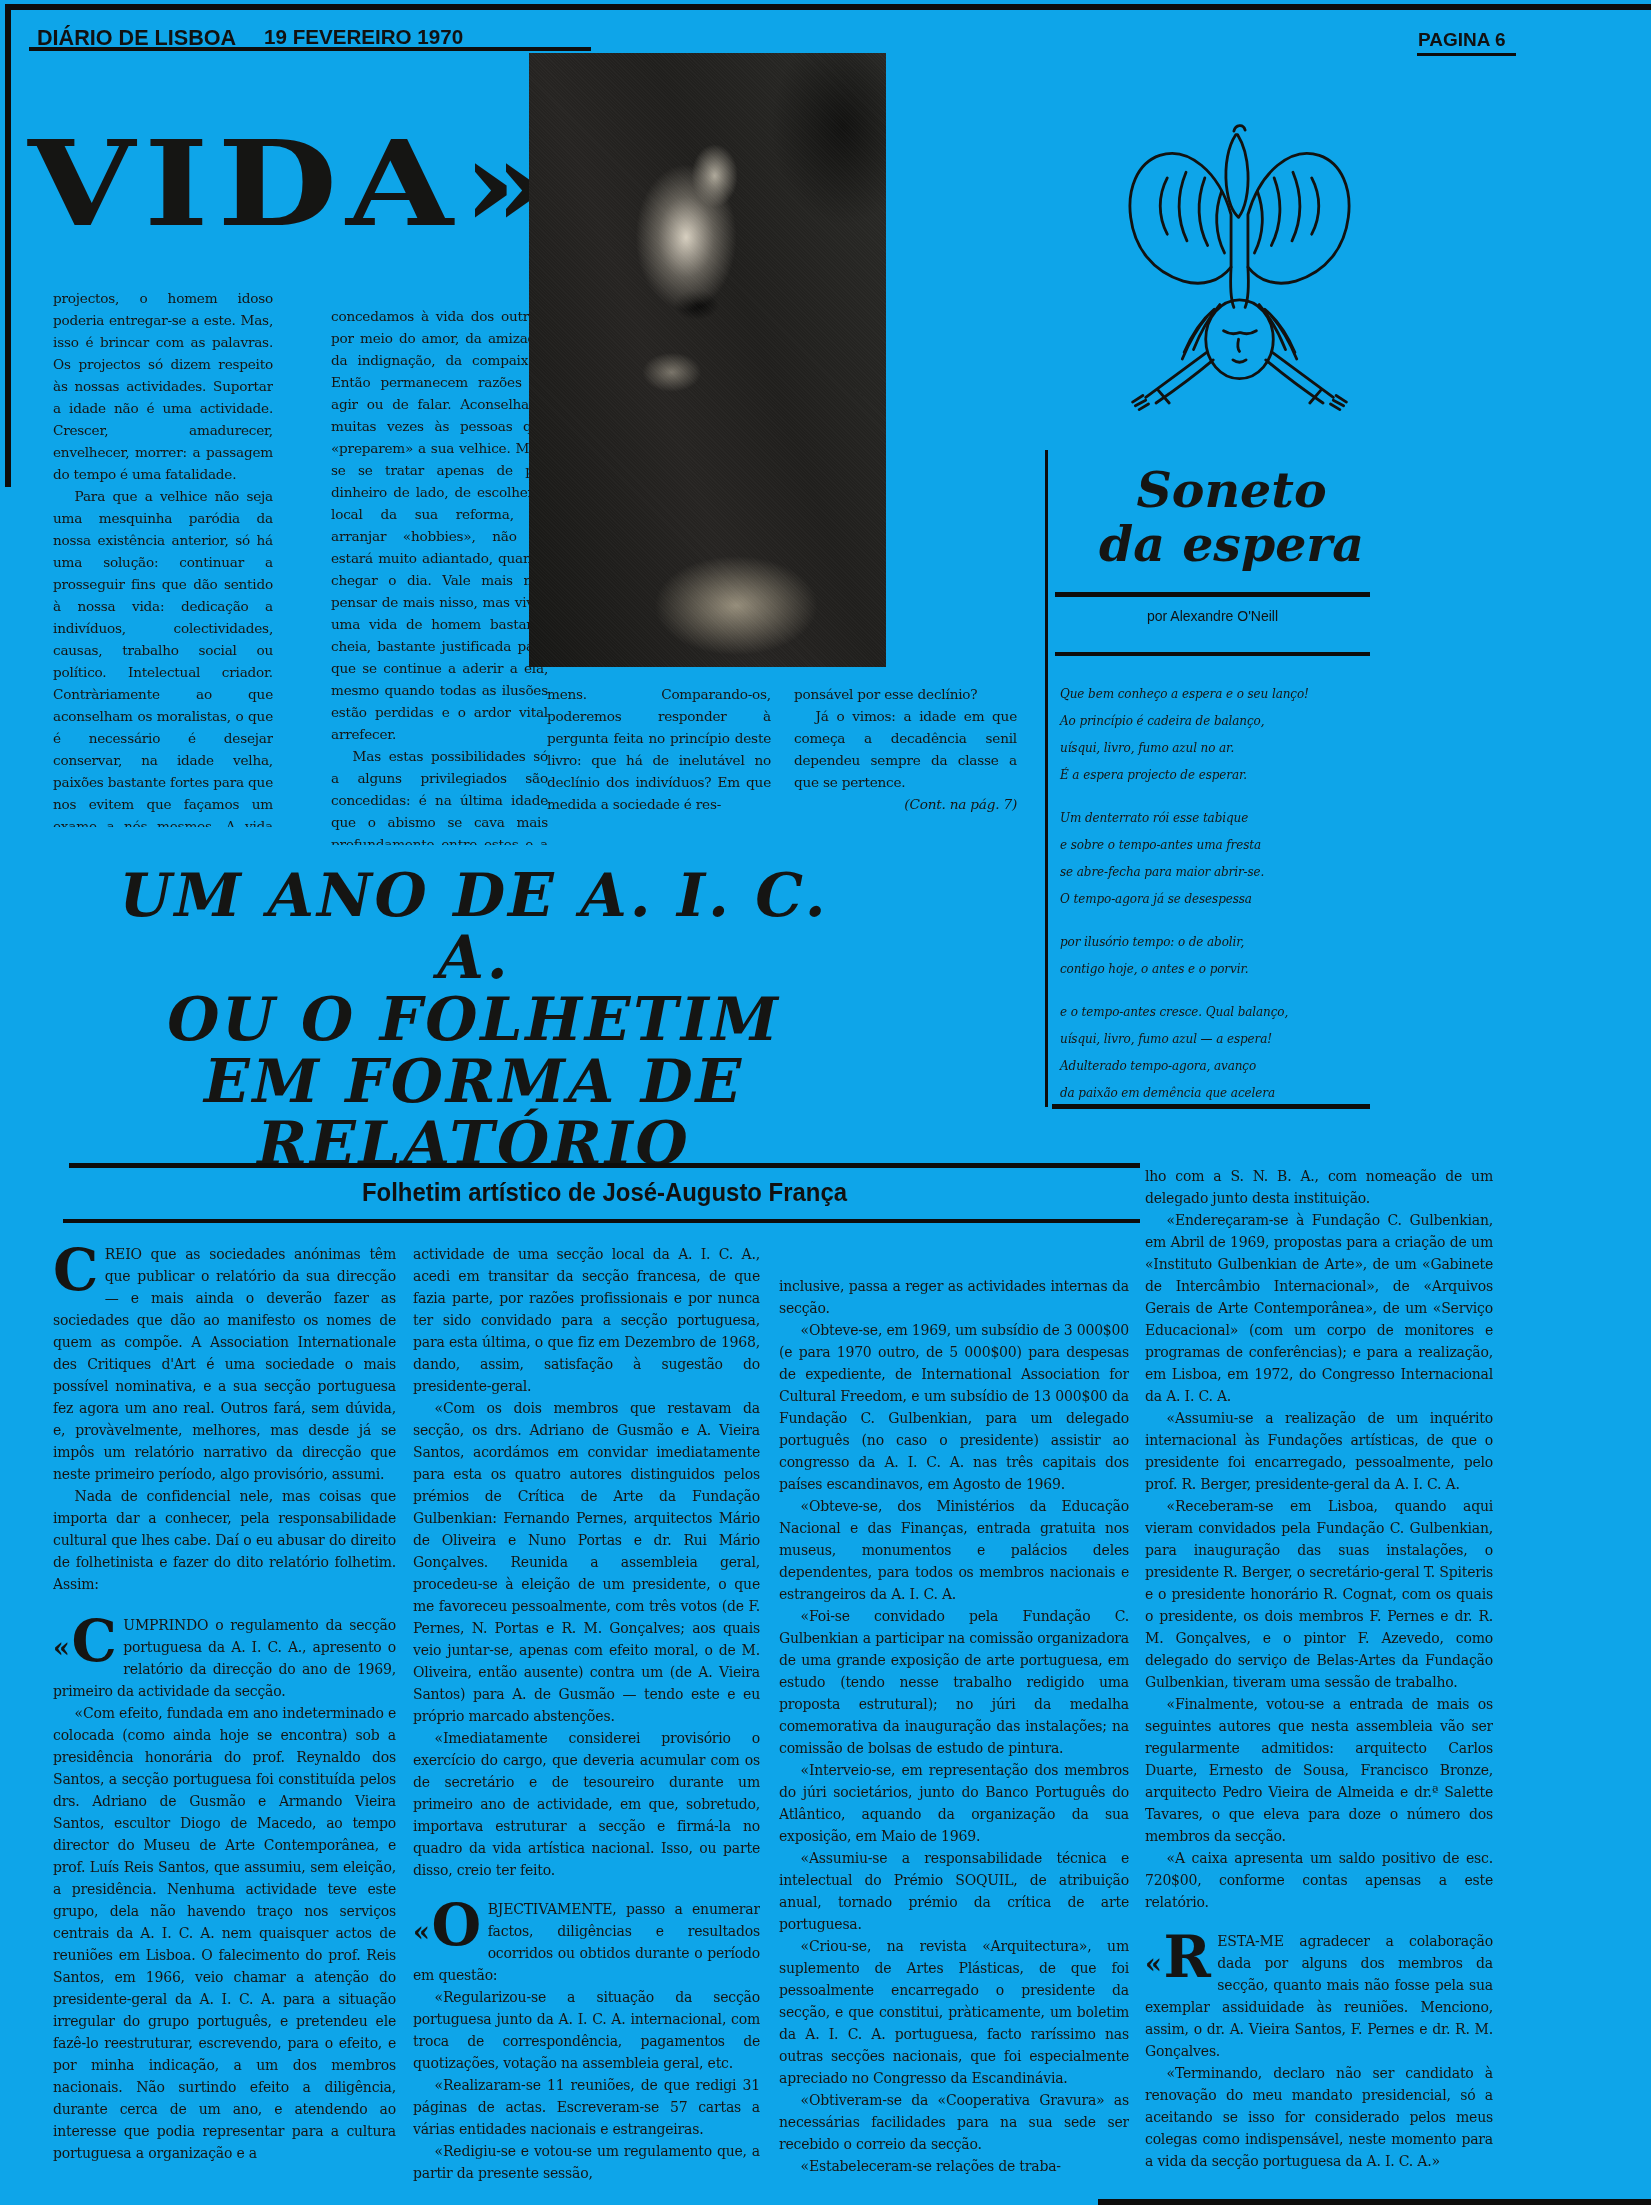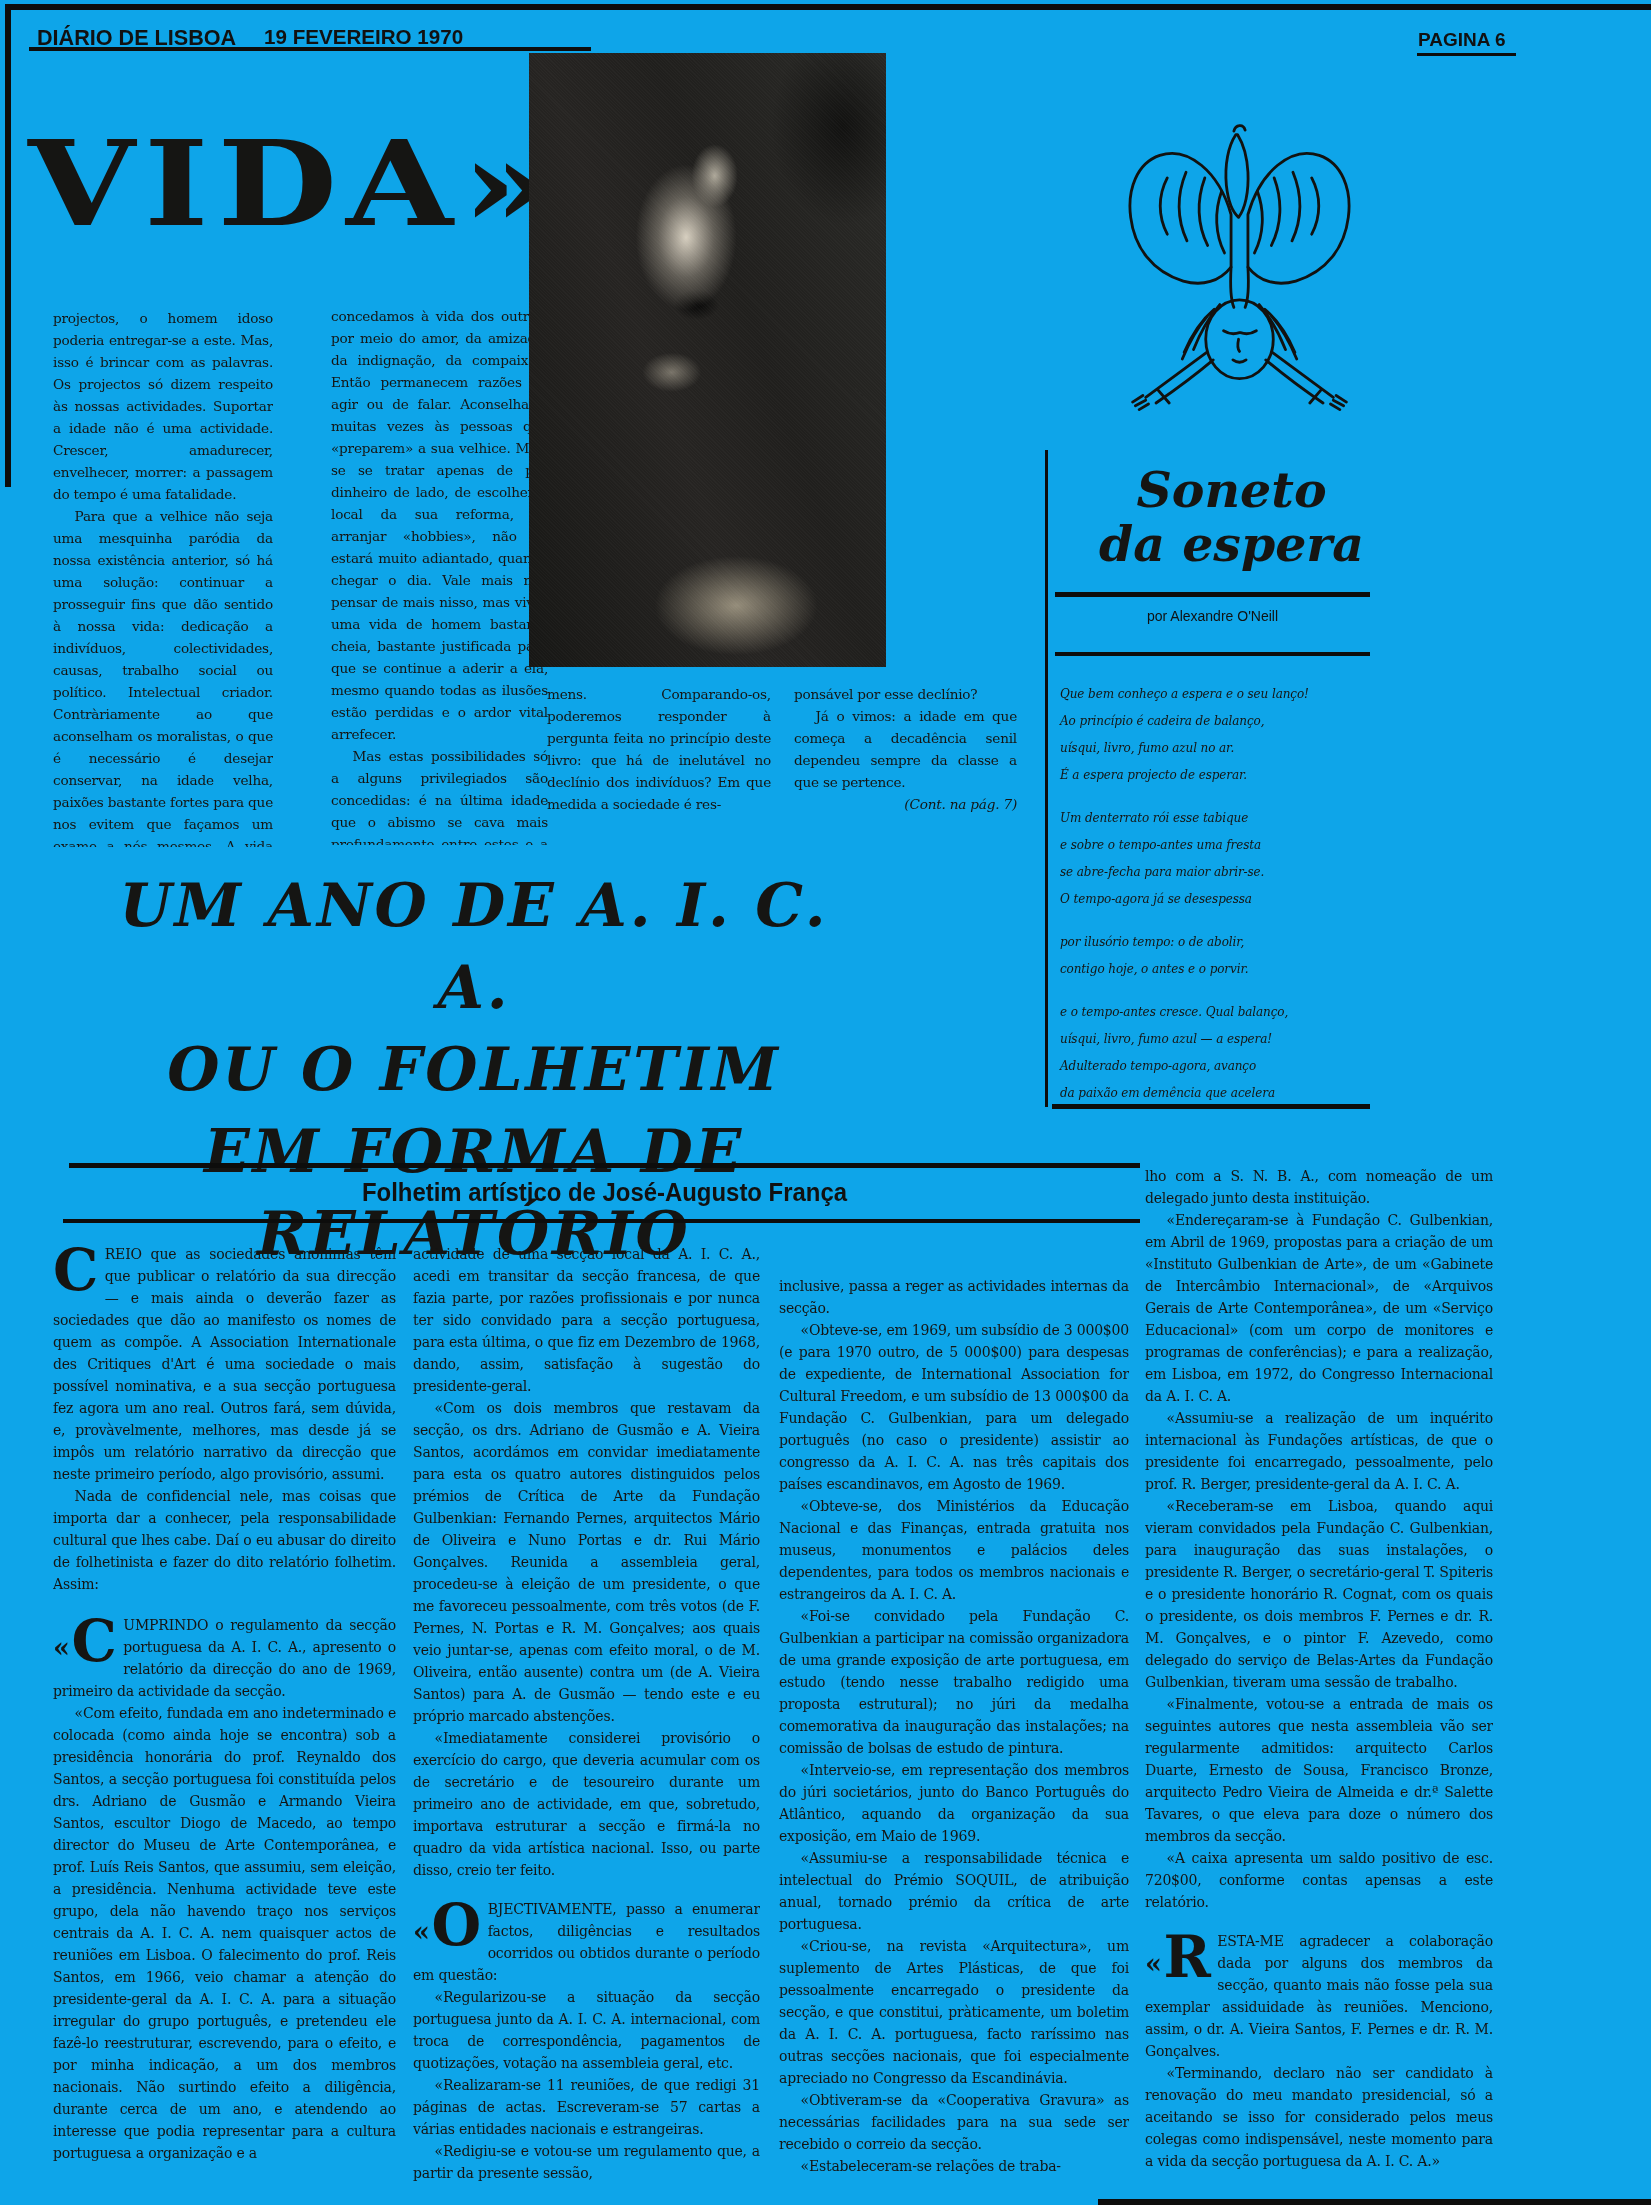--- a/index.html
+++ b/index.html
@@ -6,21 +6,21 @@
   #page{position:relative;width:1652px;height:2205px;background:#0ea5e9;overflow:hidden;
         font-family:"DejaVu Serif",serif;color:#151513;}
   .abs{position:absolute;}
   .rule{position:absolute;background:#0d0d0c;}
   
   .mast{position:absolute;font-family:"Liberation Sans",sans-serif;font-weight:700;color:#111;}
   
   .vida{position:absolute;left:28px;top:126px;font-family:"DejaVu Serif",serif;font-weight:700;
         font-size:117px;line-height:117px;letter-spacing:7.5px;transform:scaleX(1.18);transform-origin:left top;white-space:nowrap;}
   .aicahead{position:absolute;left:80px;top:864px;width:788px;text-align:center;
-        font-family:"DejaVu Serif",serif;font-style:italic;font-weight:700;font-size:60px;line-height:82px;letter-spacing:2.8px;}
+        font-family:"DejaVu Serif",serif;font-style:italic;font-weight:700;font-size:60px;line-height:62px;letter-spacing:2.8px;}
   
   .col{position:absolute;text-align:justify;overflow:hidden;hyphens:auto;}
   .t-art{font-size:13.6px;line-height:22px;letter-spacing:-0.2px;}
   .b-art{font-size:14px;line-height:22px;letter-spacing:-0.2px;}
   .para{margin:0;text-indent:21.6px;}
   .para.noind{text-indent:0;}
   .para.drop{text-indent:0;}
   .cont{text-align:right;font-style:italic;text-indent:0;}
   .dcm{float:left;font-weight:700;font-size:27px;line-height:45px;margin:11.3px 1.9px 0 0;}
   .dcm:empty{margin:0;}
@@ -60,21 +60,21 @@
   <div class="rule" style="left:4.7px;top:3.8px;width:6.1px;height:483px;"></div>
 
   <div class="mast" style="left:37px;top:25px;font-size:21.6px;">DIÁRIO DE LISBOA</div>
   <div class="mast" style="left:264px;top:25px;font-size:20.6px;">19 FEVEREIRO 1970</div>
   <div class="rule" style="left:29px;top:47px;width:562px;height:4.2px;"></div>
   <div class="mast" style="left:1418px;top:29px;font-size:19px;">PAGINA 6</div>
   <div class="rule" style="left:1417px;top:53px;width:99px;height:3.3px;"></div>
 
   <div class="vida">VIDA»</div>
 
-  <div class="col t-art" style="left:53px;top:287px;width:220px;height:540px;margin-top:20px;">
+  <div class="col t-art" style="left:53px;top:287px;width:220px;height:540px;">
     <p class="para noind">projectos, o homem idoso poderia entregar-se a este. Mas, isso é brincar com as palavras. Os projectos só dizem respeito às nossas actividades. Suportar a idade não é uma actividade. Crescer, amadurecer, envelhecer, morrer: a passagem do tempo é uma fatalidade.</p>
     <p class="para">Para que a velhice não seja uma mesquinha paródia da nossa existência anterior, só há uma solução: continuar a prosseguir fins que dão sentido à nossa vida: dedicação a indivíduos, colectividades, causas, trabalho social ou político. Intelectual criador. Contràriamente ao que aconselham os moralistas, o que é necessário é desejar conservar, na idade velha, paixões bastante fortes para que nos evitem que façamos um exame a nós mesmos. A vida mantém o seu valor desde que o</p>
   </div>
   <div class="col t-art" style="left:303px;top:305px;width:217px;height:540px;margin-left:28px;">
     <p class="para noind">concedamos à vida dos outros, por meio do amor, da amizade, da indignação, da compaixão. Então permanecem razões de agir ou de falar. Aconselha-se muitas vezes às pessoas que «preparem» a sua velhice. Mas, se se tratar apenas de pôr dinheiro de lado, de escolher o local da sua reforma, de arranjar «hobbies», não se estará muito adiantado, quando chegar o dia. Vale mais não pensar de mais nisso, mas viver uma vida de homem bastante cheia, bastante justificada para que se continue a aderir a ela, mesmo quando todas as ilusões estão perdidas e o ardor vital arrefecer.</p>
     <p class="para">Mas estas possibilidades só a alguns privilegiados são concedidas: é na última idade que o abismo se cava mais profundamente entre estes e a imensa maioria dos ho-</p>
   </div>
 
   <div class="photo"></div>
 

